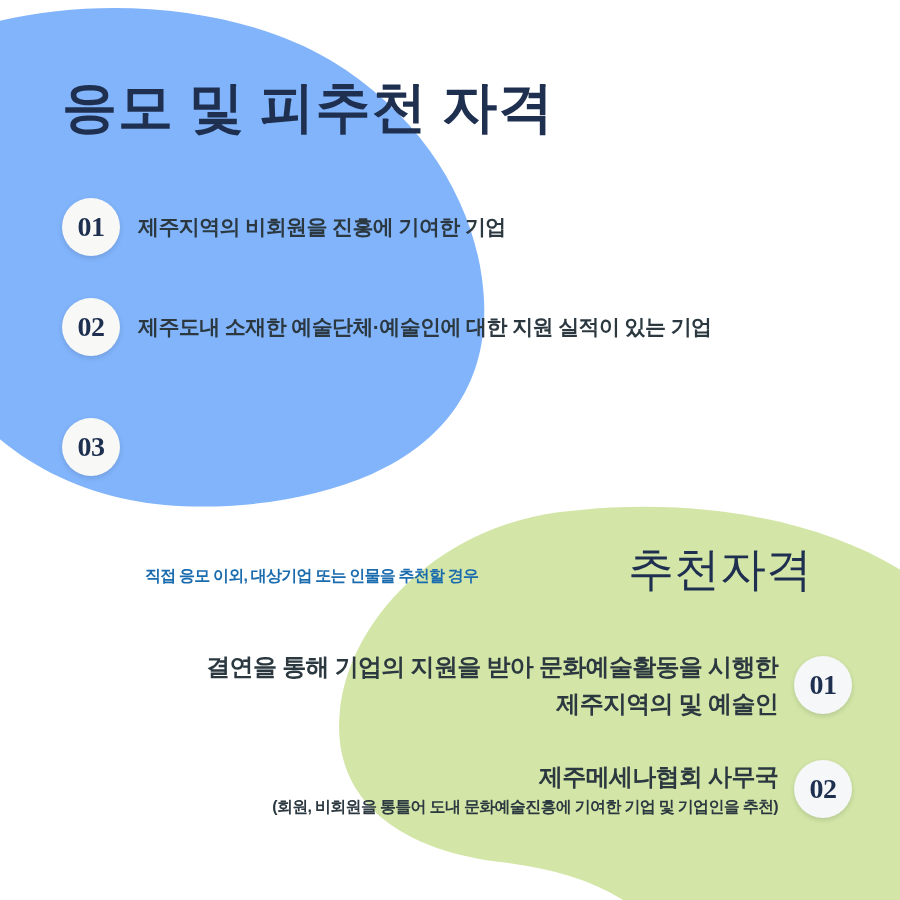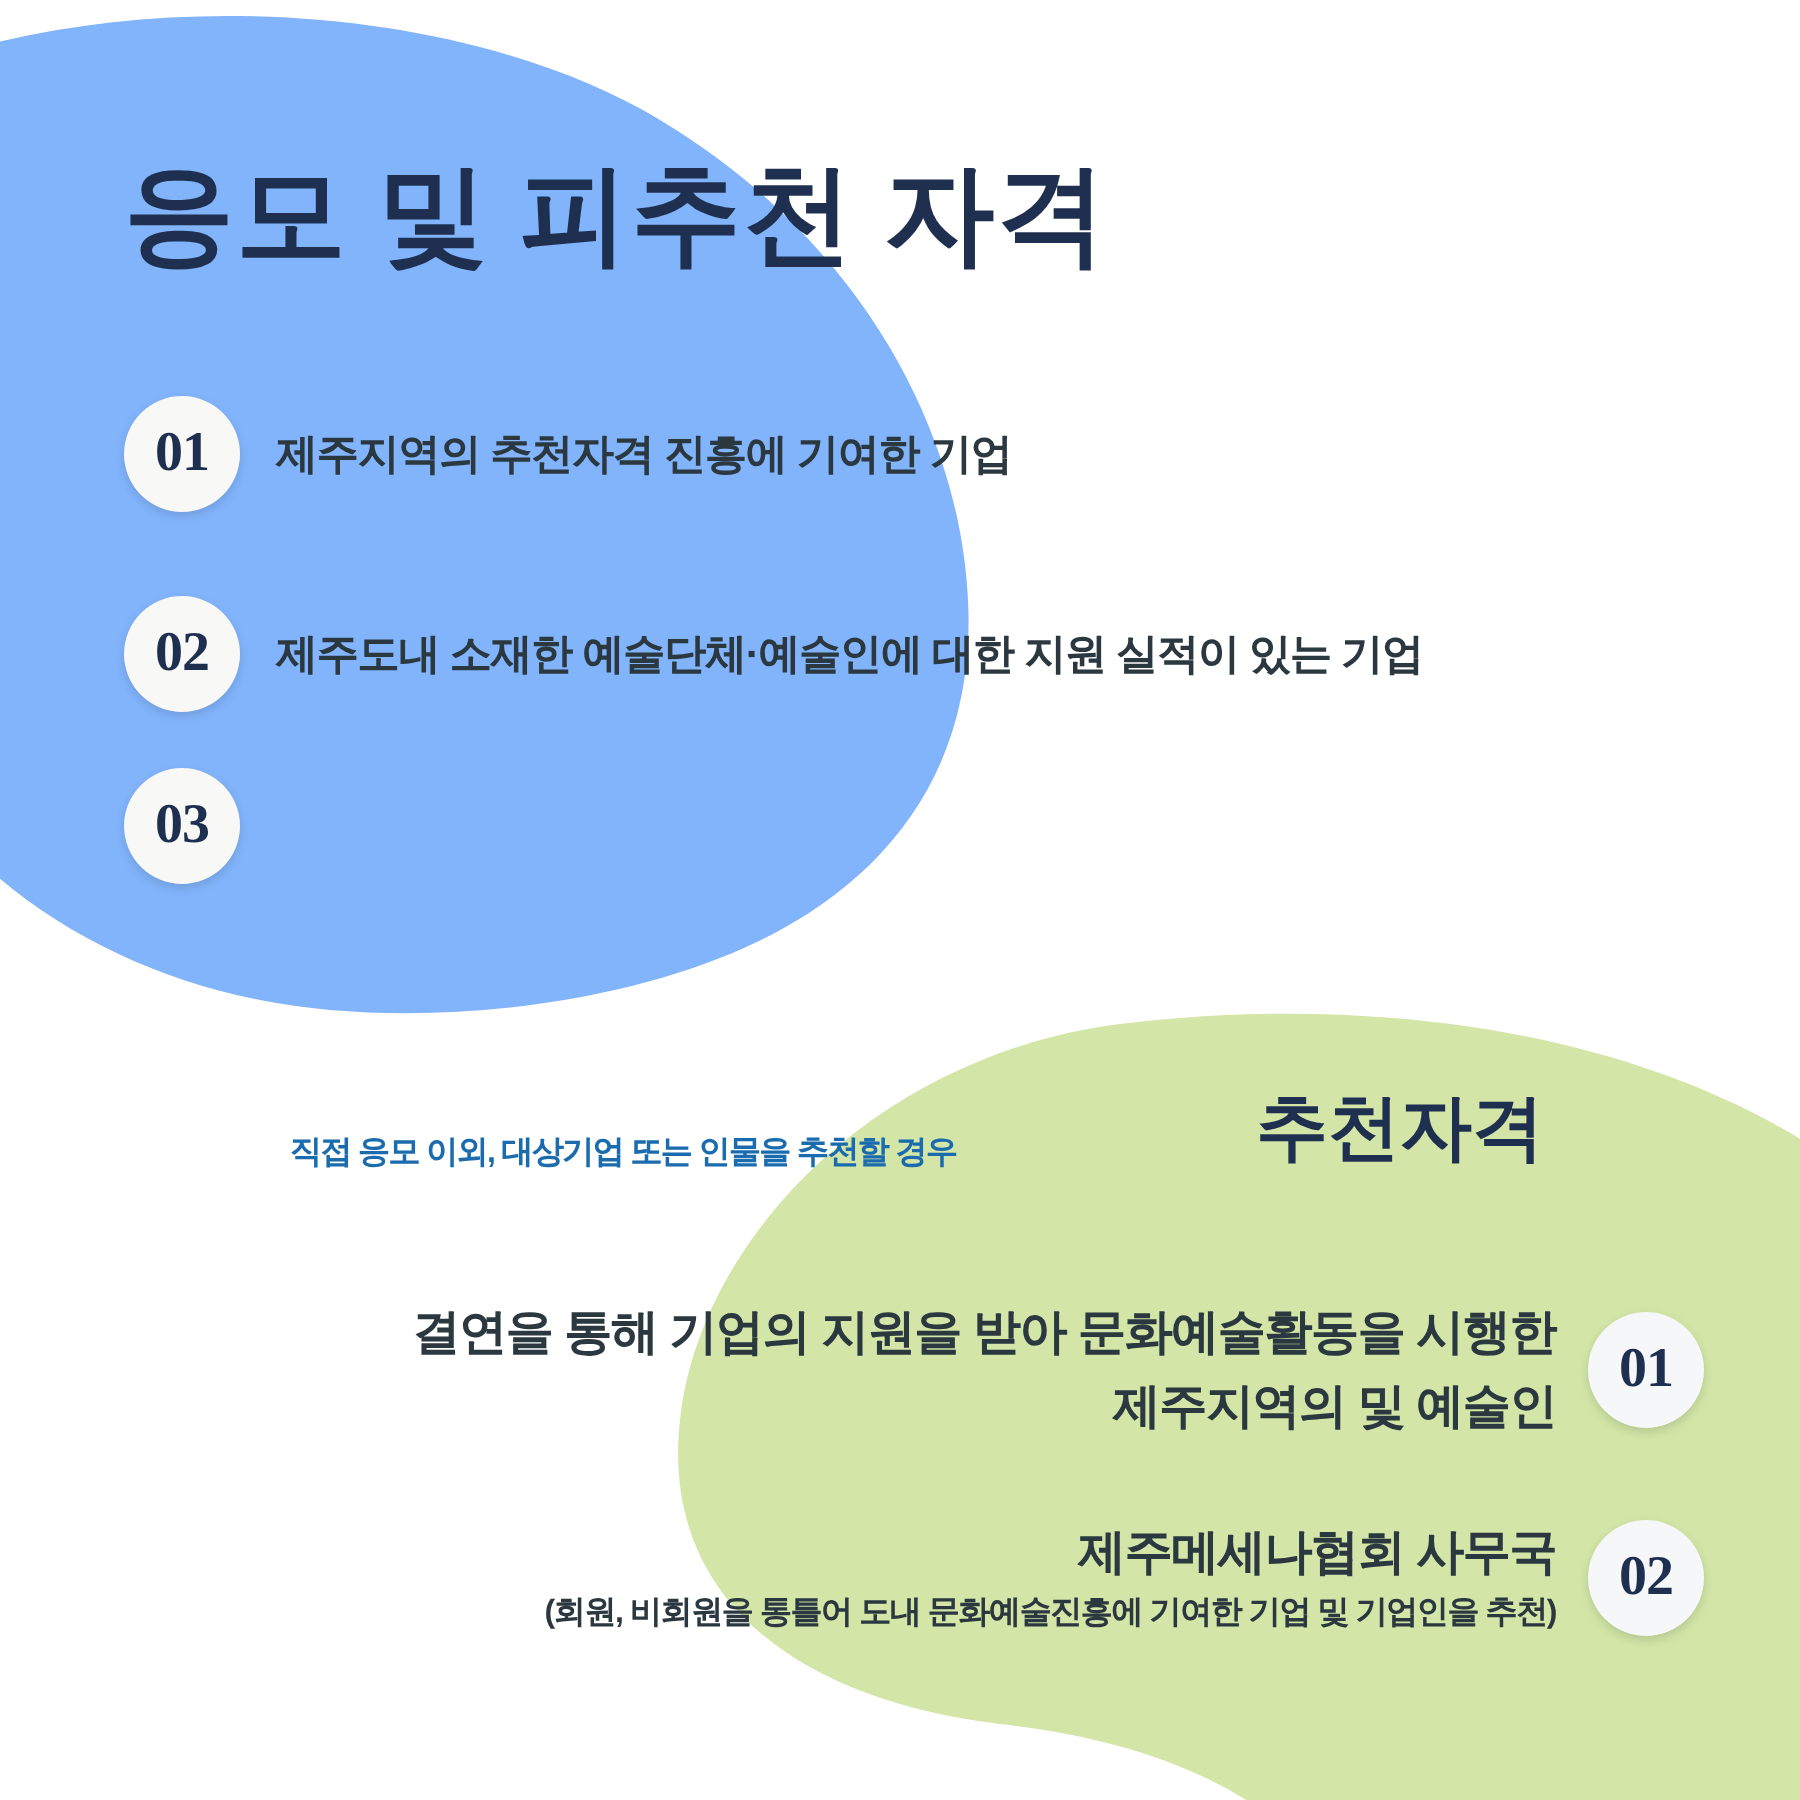--- a/index.html
+++ b/index.html
@@ -68,21 +68,21 @@
   .blue-row {
     position: absolute;
     left: 62px;
     display: flex;
     align-items: center;
     gap: 18px;
     white-space: nowrap;
   }
   .blue-row.r1 { top: 198px; }
   .blue-row.r2 { top: 298px; }
-  .blue-row.r3 { top: 384px; }
+  .blue-row.r3 { top: 418px; }
 
   .badge {
     width: 58px;
     height: 58px;
     flex: 0 0 58px;
     border-radius: 50%;
     background: #f8f8f6;
     box-shadow: 0 2px 5px rgba(40,60,90,0.18);
     display: flex;
     align-items: center;
@@ -111,22 +111,22 @@
     color: #1b6cae;
     letter-spacing: -0.8px;
     white-space: nowrap;
   }
 
   .green-title {
     position: absolute;
     left: 628px;
     top: 546px;
     font-family: "Liberation Serif", "DejaVu Serif", serif;
-    font-size: 36px;
-    font-weight: 700;
+    font-size: 46px;
+    font-weight: 400;
     color: #1e2f50;
     letter-spacing: 0px;
     white-space: nowrap;
     line-height: 1.05;
   }
 
   .green-row {
     position: absolute;
     display: flex;
     align-items: center;
@@ -193,21 +193,21 @@
   </svg>
 
   <div class="content-layer">
 
     <div class="blue-title">응모 및 피추천 자격</div>
 
     <div class="blue-list">
 
       <div class="blue-row r1">
         <div class="badge">01</div>
-        <div class="blue-row-text">제주지역의 추천자격 진흥에 기여한 기업</div>
+        <div class="blue-row-text">제주지역의 비회원을 진흥에 기여한 기업</div>
       </div>
 
       <div class="blue-row r2">
         <div class="badge">02</div>
         <div class="blue-row-text">제주도내 소재한 예술단체·예술인에 대한 지원 실적이 있는 기업</div>
       </div>
 
       <div class="blue-row r3">
         <div class="badge">03</div>
       </div>

